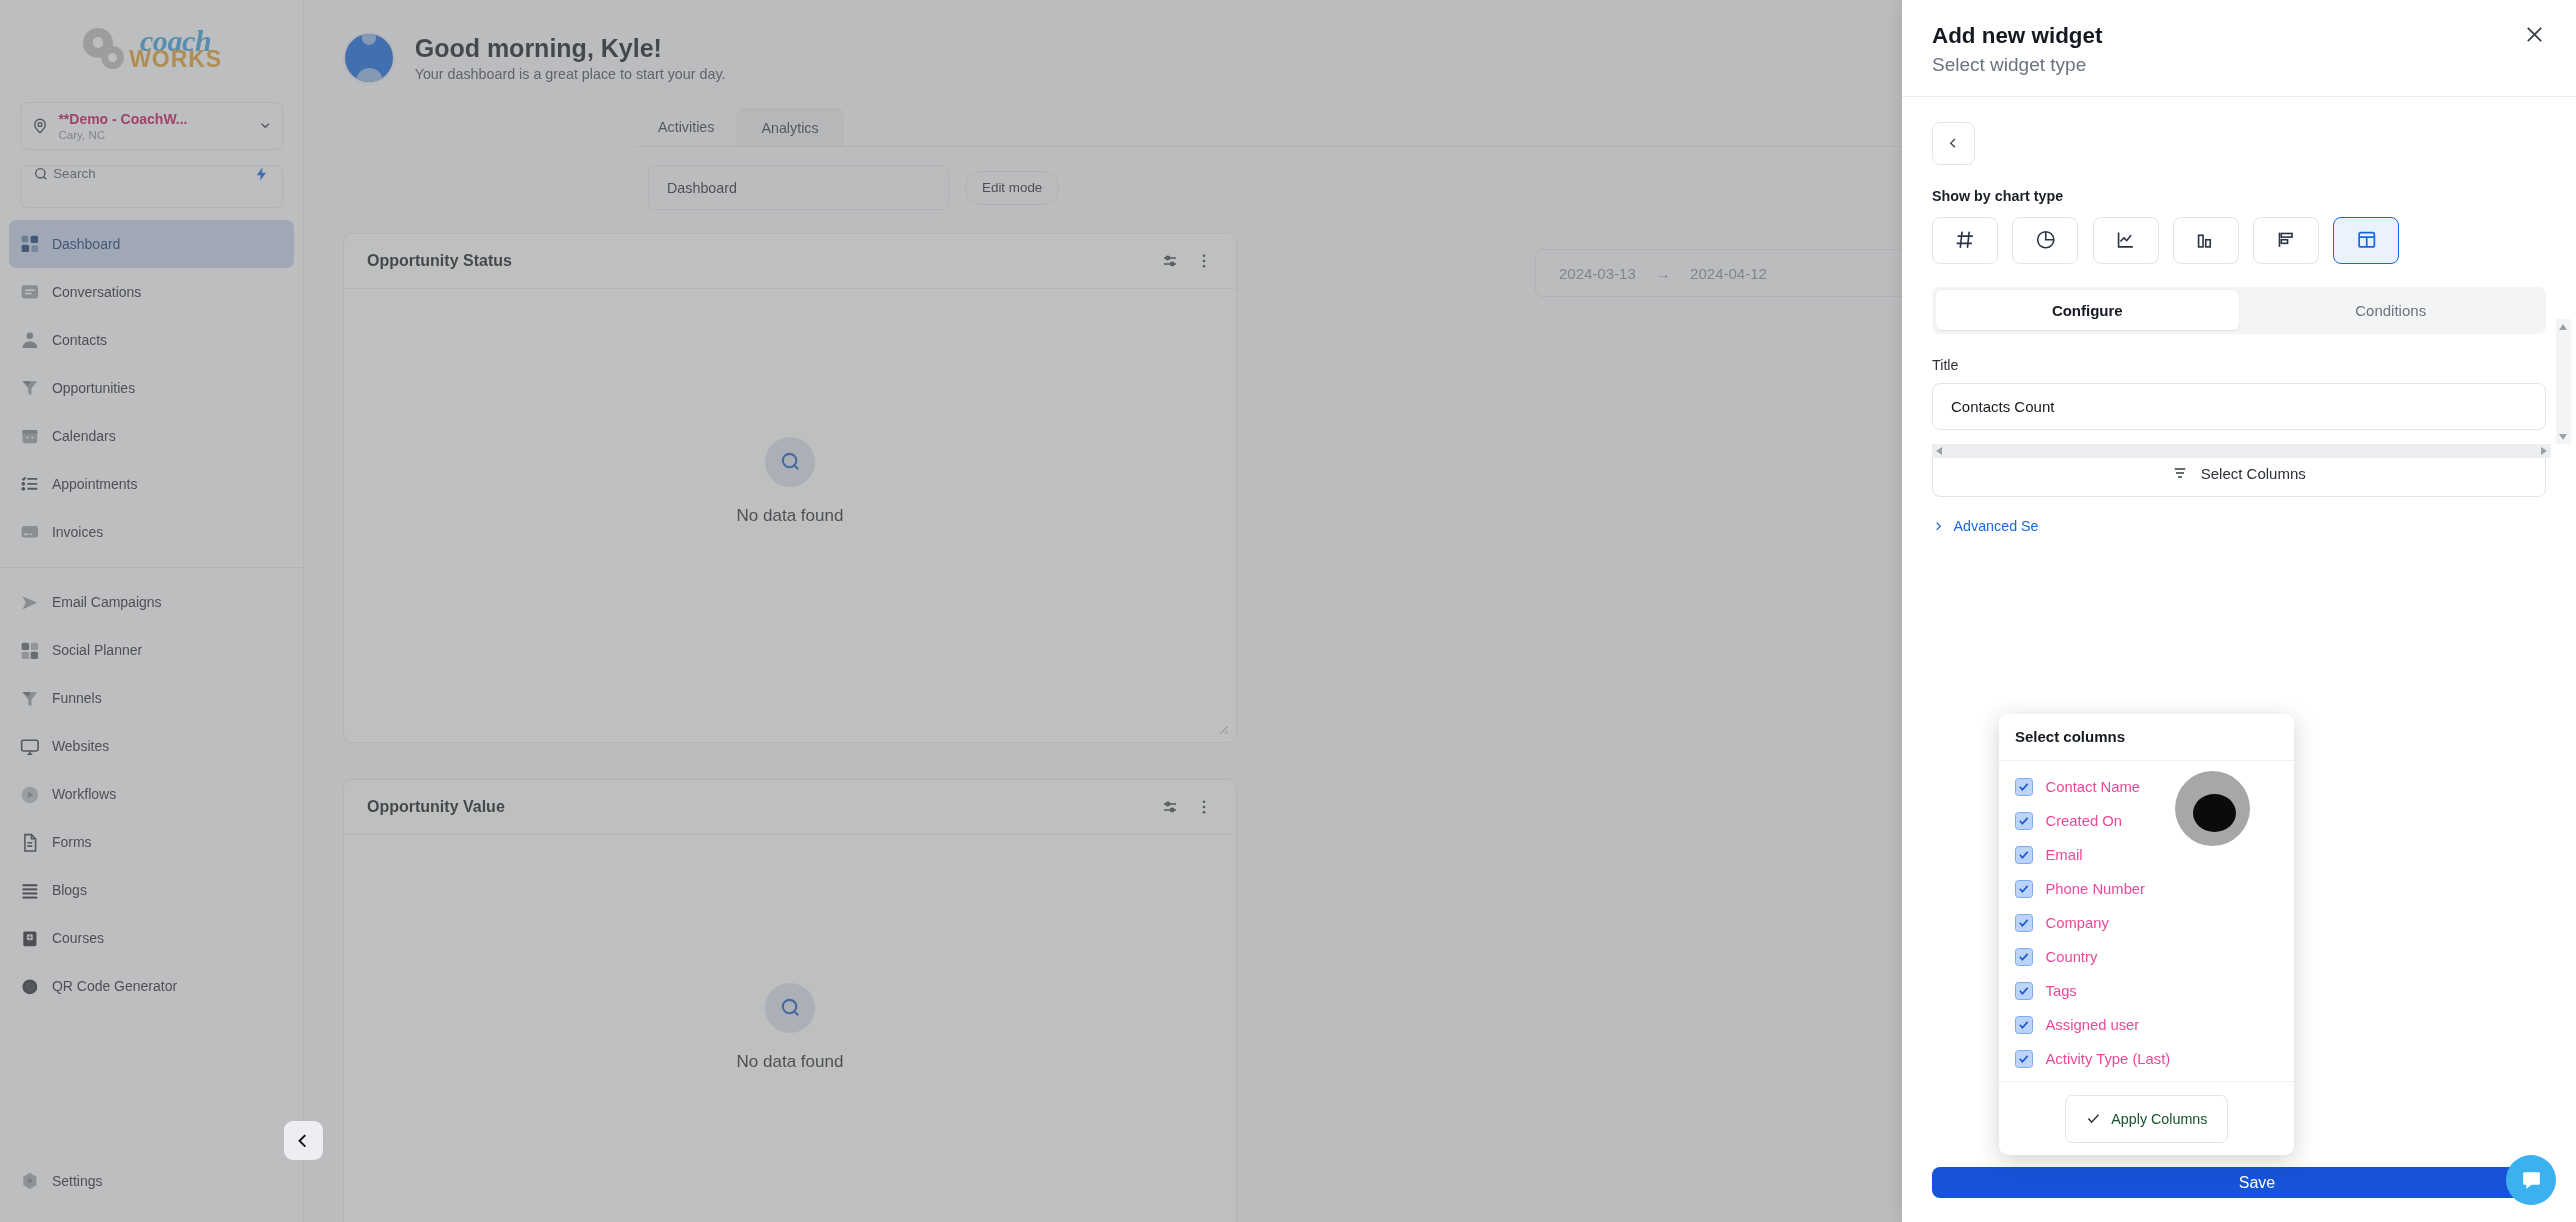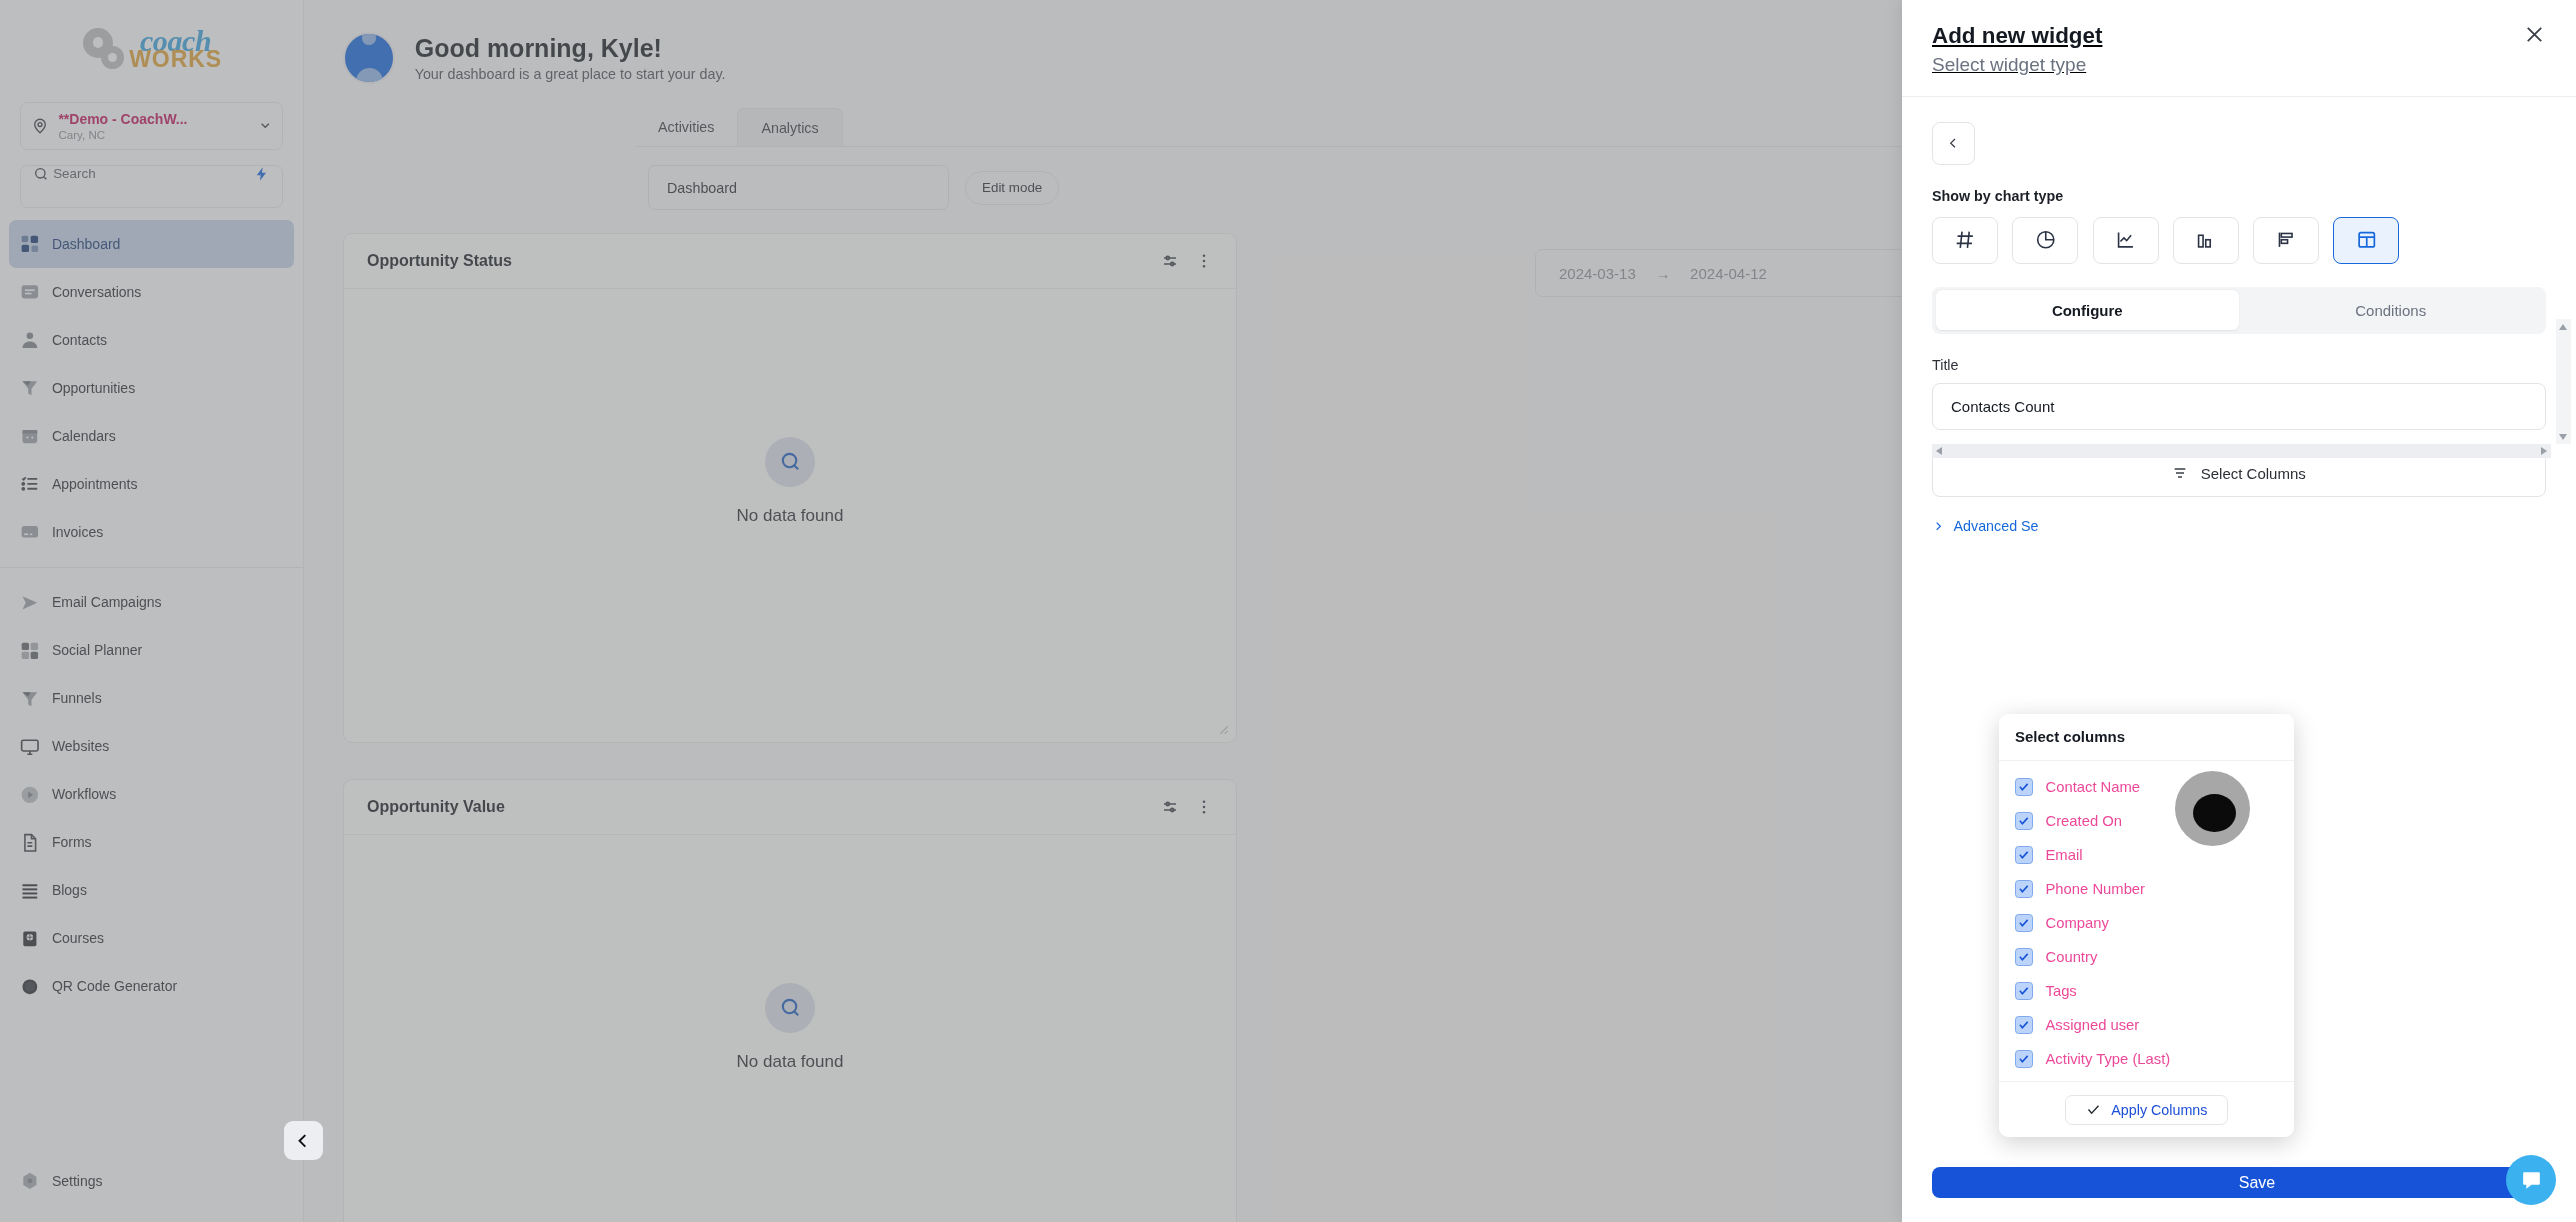--- a/index.html
+++ b/index.html
@@ -106,21 +106,21 @@
   .empty-circ { width:50px; height:50px; border-radius:50%; background:#d7dde8; display:flex; align-items:center; justify-content:center; }
   .empty-txt { font-size:17px; color:#2b2f36; }
   .resize-h { position:absolute; right:7.2px; bottom:7.2px; width:12.5px; height:12.5px; }
 
   
   .panel {
     position:absolute; right:0; top:0; width:674px; height:1223px;
     background:#fff; box-shadow:-1.8px 0 16px rgba(0,0,0,0.09); z-index:100;
     display:flex; flex-direction:column;
   }
-  .panel-hd { padding: 23px 30px 19.7px 30px; border-bottom:0.9px solid #edeef1; position:relative;text-decoration:underline; }
+  .panel-hd { padding: 23px 30px 19.7px 30px; border-bottom:0.9px solid #edeef1; position:relative; }
   .panel-title { font-size:22.4px; font-weight:700; color:#151a22; }
   .panel-sub { font-size:19px; color:#6b7280; margin-top:5.4px; }
   .panel-close { position:absolute; right:30px; top:23px; width:23px; height:23px; }
 
   .panel-body { flex:1; position:relative; overflow:hidden; }
   .back-btn { margin: 25px 0 0 30px; width:43px; height:43px; border:0.9px solid #e2e4e8; border-radius:8px; display:flex; align-items:center; justify-content:center; }
   .sect-label { margin: 23px 0 0 30px; font-size:14.3px; font-weight:600; color:#1b1f27; }
   .chart-types { display:flex; gap: 14.3px; margin: 12.5px 0 0 30px; }
   .ct-btn { width:66px; height:47px; border:0.9px solid #e2e4e8; border-radius:8px; display:flex; align-items:center; justify-content:center; background:#fff; }
   .ct-btn.sel { border-color:#1668dc; background:#eaf2fe; }
@@ -148,21 +148,21 @@
     position:absolute; left:97px; top:617px; width:295px;
     background:#fff; border-radius:9px; box-shadow:0 5.4px 23px rgba(0,0,0,0.18);
     z-index:120; overflow:hidden;
   }
   .dd-hd { padding: 14.3px 16px; font-size:15px; font-weight:700; color:#151a22; border-bottom:0.9px solid #eef0f2; }
   .dd-list { padding: 9px 0 5.4px 0; }
   .dd-item { display:flex; align-items:center; gap:12.5px; padding: 4.5px 16px; height:34px; }
   .cbx { width:18px; height:18px; flex:0 0 18px; border-radius:3.6px; background:#bdd4fa; border:0.9px solid #7ea8f0; display:flex; align-items:center; justify-content:center; }
   .dd-label { font-size:14.8px; color:#ec4899; }
   .dd-ft { border-top:0.9px solid #eef0f2; padding: 12.5px 16px; display:flex; justify-content:center; }
-  .apply-btn { height:30px; border:0.9px solid #e2e4e8; border-radius:7.2px; display:flex; align-items:center; gap:10.7px; padding: 0 19.7px; font-size:14.3px; color:#1d4ed8; }
+  .apply-btn { height:48px; border:0.9px solid #e2e4e8; border-radius:7.2px; display:flex; align-items:center; gap:10.7px; padding: 0 19.7px; font-size:14.3px; color:#14532d; }
 
   .save-btn {
     position:absolute; left:30px; right:30px; bottom:25px; height:31px;
     background:#1653d8; border-radius:8px; color:#fff; font-size:16px;
     display:flex; align-items:center; justify-content:center; z-index:110;padding-left:36px;
   }
 
   .chat-fab {
     position:absolute; right:19.7px; bottom:18px; width:50px; height:50px; border-radius:50%;
     background:#3bb1ef; display:flex; align-items:center; justify-content:center; z-index:130;

